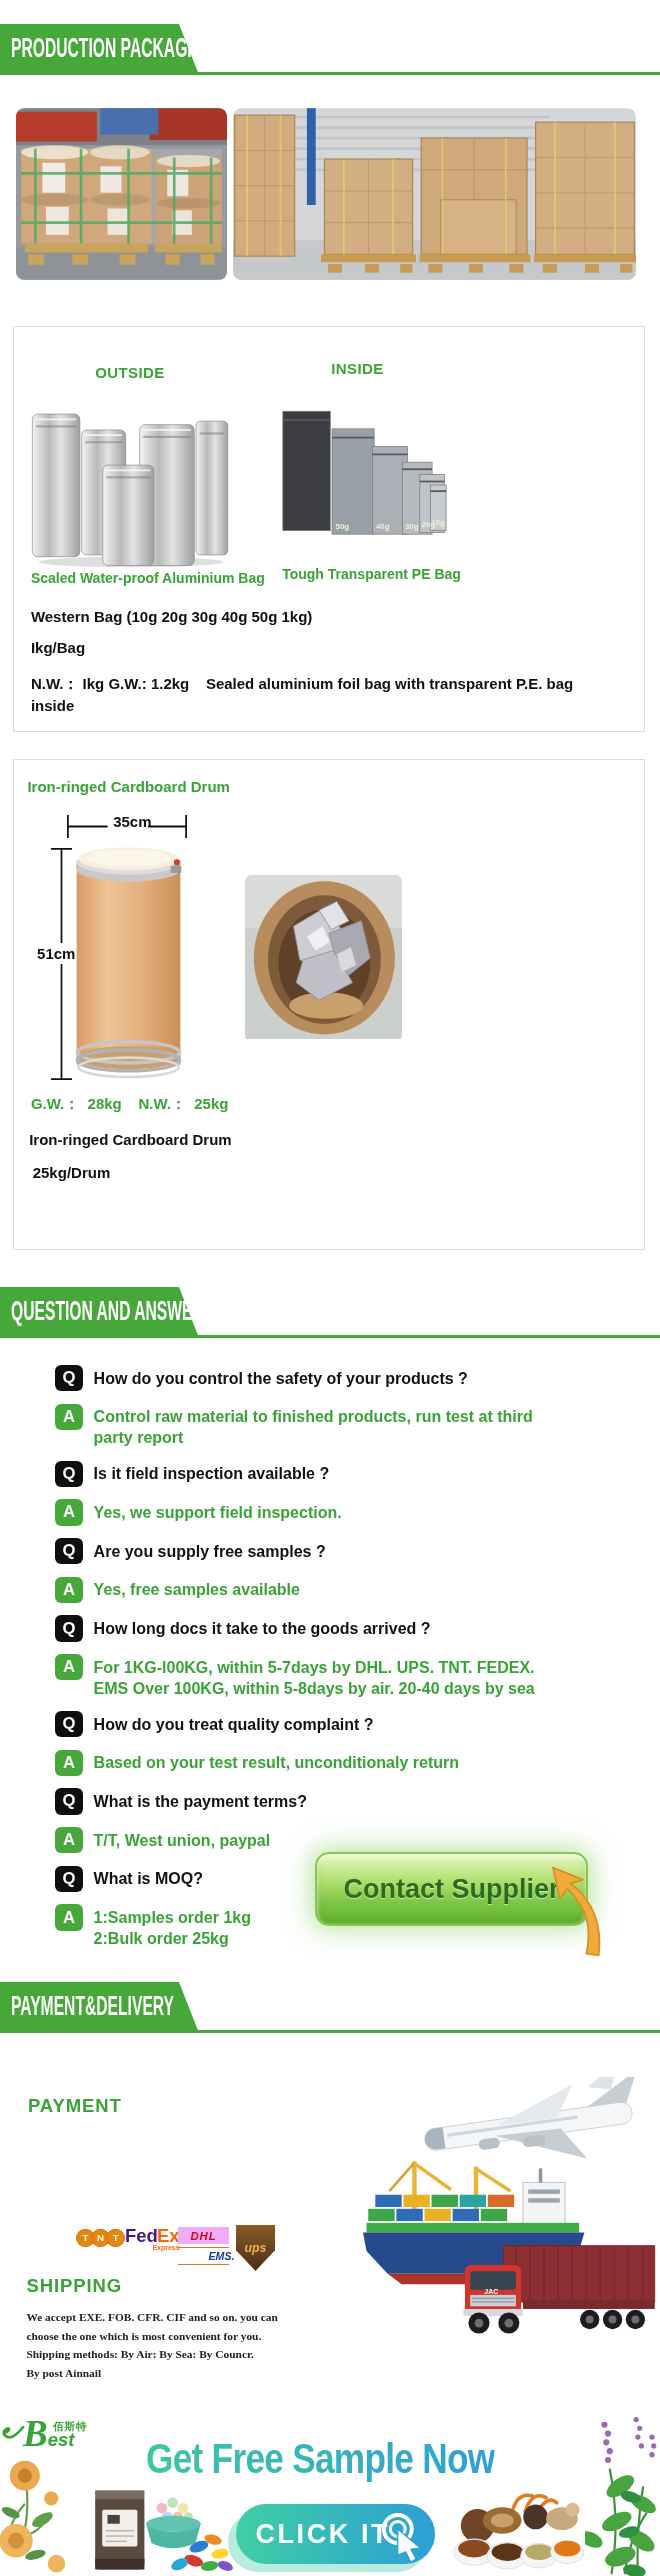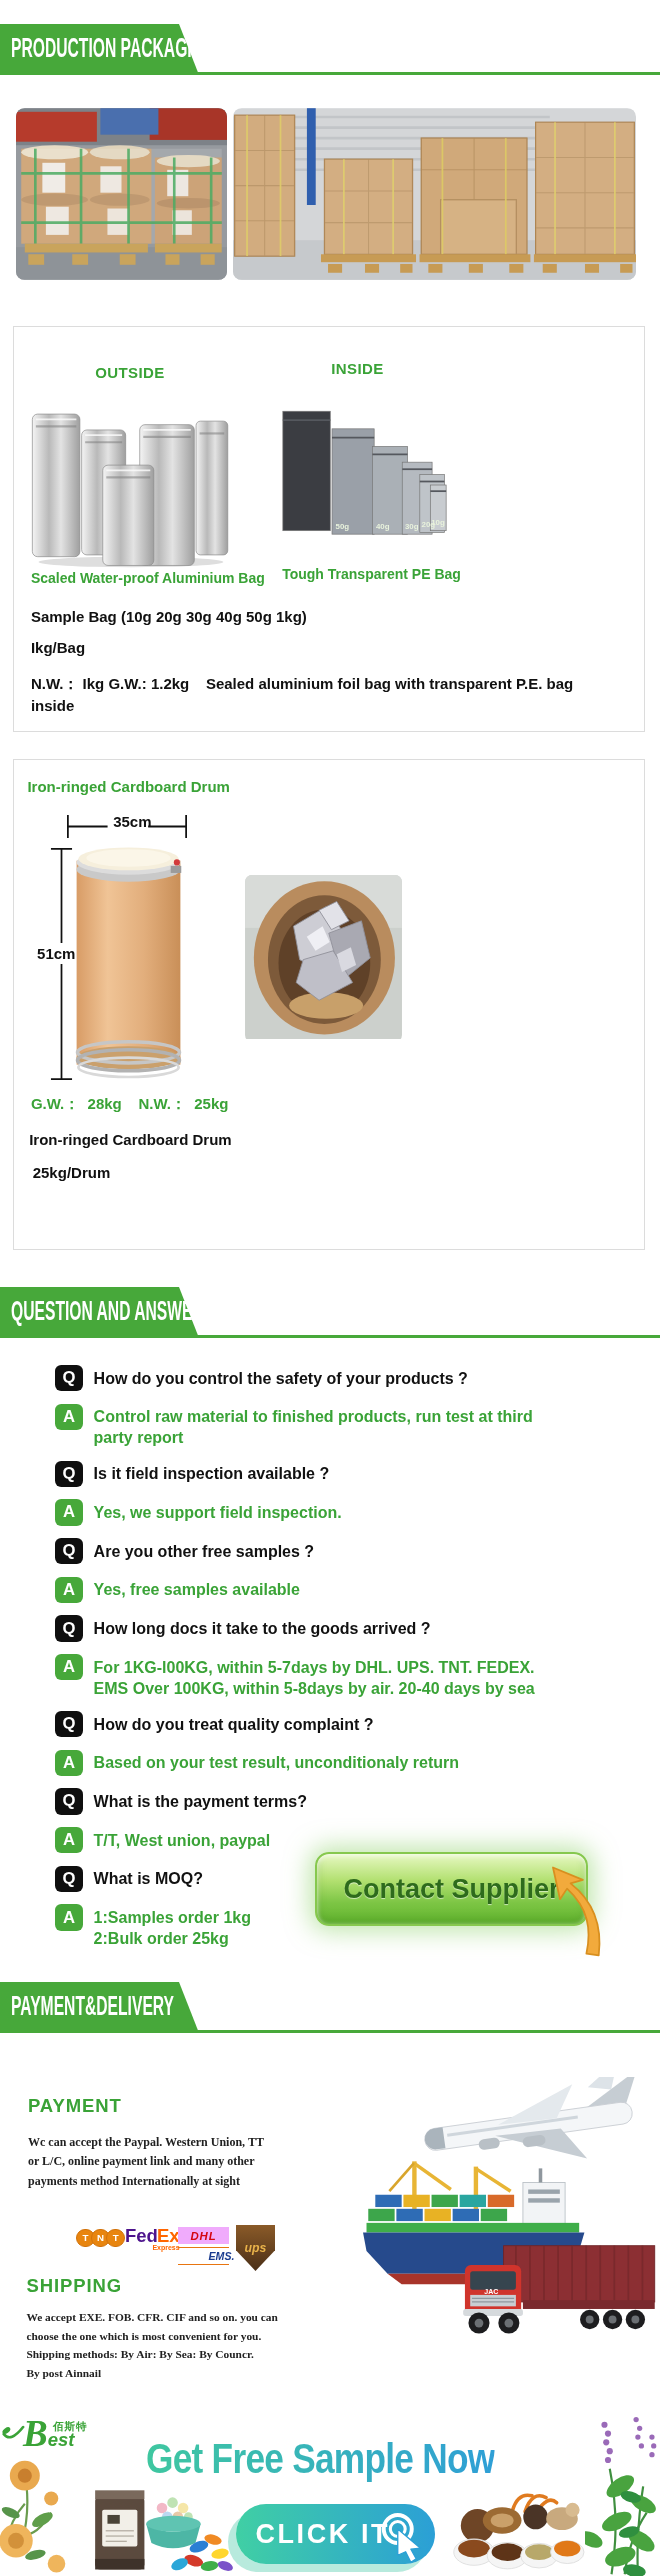--- a/index.html
+++ b/index.html
@@ -239,21 +239,21 @@
           <text x="108" y="140">40g</text>
           <text x="141" y="140">30g</text>
           <text x="160" y="138">20g</text>
           <text x="171" y="136">10g</text>
         </g>
       </svg>
     </div>
 
     <div class="abs gtxt" style="left:16.7px;top:243px;font-size:14px;">Scaled Water-proof Aluminium Bag</div>
     <div class="abs gtxt" style="left:268px;top:239px;font-size:14px;">Tough Transparent PE Bag</div>
-    <div class="abs btxt" style="left:16.7px;top:281px;font-size:15px;">Sample Bag (10g 20g 30g 40g 50g 1kg)</div>
+    <div class="abs btxt" style="left:16.7px;top:281px;font-size:15px;">Western Bag (10g 20g 30g 40g 50g 1kg)</div>
     <div class="abs btxt" style="left:16.7px;top:312px;font-size:15px;">Ikg/Bag</div>
     <div class="abs btxt pre" style="left:16.7px;top:346px;width:588px;font-size:15px;line-height:22px;">N.W.： Ikg G.W.: 1.2kg    Sealed aluminium foil bag with transparent P.E. bag inside</div>
   </div>
 
   <div class="cbox" style="top:759px;height:489px;">
     <div class="abs gtxt" style="left:13.2px;top:17.6px;font-size:15px;">Iron-ringed Cardboard Drum</div>
 
     <svg class="abs" style="left:53px;top:55px;" width="120" height="23" viewBox="0 0 136 26">
       <g stroke="#111" stroke-width="2">
         <line x1="1" y1="0" x2="1" y2="26"></line>
@@ -340,21 +340,21 @@
     <div class="qa-item">
         <span class="qa-badge q">Q</span>
         <span class="qa-text q">Is it field inspection available ?</span>
       </div>
     <div class="qa-item">
         <span class="qa-badge a">A</span>
         <span class="qa-text a">Yes, we support field inspection.</span>
       </div>
     <div class="qa-item">
         <span class="qa-badge q">Q</span>
-        <span class="qa-text q">Are you other free samples ?</span>
+        <span class="qa-text q">Are you supply free samples ?</span>
       </div>
     <div class="qa-item">
         <span class="qa-badge a">A</span>
         <span class="qa-text a">Yes, free samples available</span>
       </div>
     <div class="qa-item">
         <span class="qa-badge q">Q</span>
         <span class="qa-text q">How long docs it take to the goods arrived ?</span>
       </div>
     <div class="qa-item">
@@ -396,25 +396,20 @@
     <path d="M62,104 C66,72 58,44 30,22 L44,18 L10,4 L18,40 L26,28 C50,50 54,74 48,102 Z" fill="#f2aa3c" stroke="#d88f1f" stroke-width="2" stroke-linejoin="round"></path>
   </svg>
 
   <div class="banner" style="top:1982px;">
     <div class="shape"></div>
     <div class="underline"></div>
     <div class="title">PAYMENT&amp;DELIVERY</div>
   </div>
 
   <div class="pay-h" style="left:28px;top:2095px;">PAYMENT</div>
-  <div class="abs" style="left:28px;top:2133px;width:299px;">
-    <div class="serifline" style="font-size:12px;line-height:19.4px;">Wc can accept the Paypal. Western Union, TT</div>
-    <div class="serifline" style="font-size:12px;line-height:19.4px;">or L/C, online payment link and many other</div>
-    <div class="serifline" style="font-size:12px;line-height:19.4px;">payments method Internationally at sight</div>
-  </div>
 
   <div class="abs" style="left:76px;top:2225px;width:202px;height:49px;">
     <div class="abs" style="left:0;top:3.5px;display:flex;">
       <span style="width:16.7px;height:16.7px;border-radius:50%;background:#e8850f;color:#fff;font-size:9.7px;font-weight:bold;display:flex;align-items:center;justify-content:center;border:1.8px solid #d2720a;margin-right:-3.5px;">T</span>
       <span style="width:16.7px;height:16.7px;border-radius:50%;background:#e8850f;color:#fff;font-size:9.7px;font-weight:bold;display:flex;align-items:center;justify-content:center;border:1.8px solid #d2720a;margin-right:-3.5px;">N</span>
       <span style="width:16.7px;height:16.7px;border-radius:50%;background:#e8850f;color:#fff;font-size:9.7px;font-weight:bold;display:flex;align-items:center;justify-content:center;border:1.8px solid #d2720a;">T</span>
     </div>
     <div class="abs" style="left:49px;top:0;">
       <span style="font-size:18.5px;font-weight:bold;color:#4d148c;margin-top:32px;">Fed</span><span style="font-size:18.5px;font-weight:bold;color:#ff6600;margin-left:-0.9px;">Ex</span>
       <div style="font-size:7px;font-weight:bold;color:#ff6600;text-align:right;margin-top:-2.6px;">Express</div>

